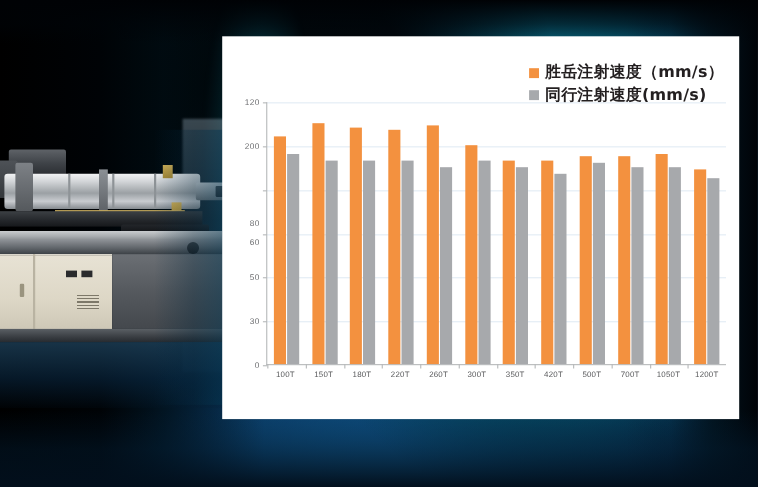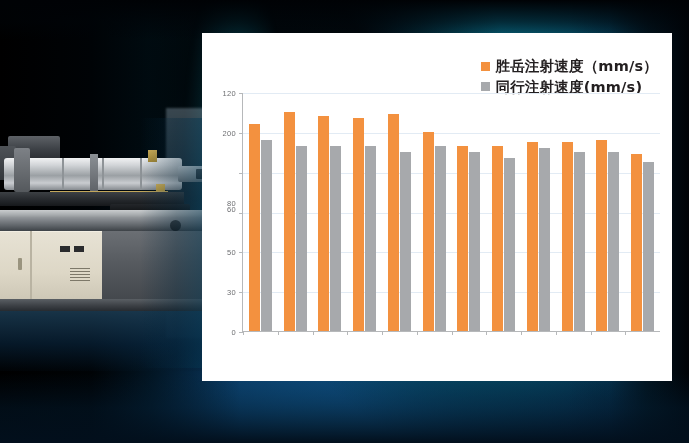--- a/index.html
+++ b/index.html
@@ -225,21 +225,21 @@
         <span class="legend-swatch" style="background: rgb(167, 169, 172);"></span>
         <span class="legend-text">同行注射速度(mm/s)</span>
       </div>
     </div>
 
     <div class="plot-wrap">
       <div class="y-labels">
           <div class="y-label" style="top: 239px;">0</div>
           <div class="y-label" style="top: 199.167px;">30</div>
           <div class="y-label" style="top: 159.333px;">50</div>
-          <div class="y-label" style="top: 116px;">60</div>
+          <div class="y-label" style="top: 127px;">60</div>
           <div class="y-label" style="top: 79.6667px; margin-top: 30px;">80</div>
           <div class="y-label" style="top: 39.8333px;">200</div>
           <div class="y-label" style="top: 0px;">120</div>
         </div>
       <div class="plot">
         <div class="grid">
             <div class="ytick" style="top: 239px;"></div>
             <div class="gridline" style="top: 199.167px; background: rgb(226, 235, 244);"></div>
             <div class="ytick" style="top: 199.167px;"></div>
             <div class="gridline" style="top: 159.333px; background: rgb(226, 235, 244);"></div>
@@ -309,16 +309,30 @@
               <div class="bar gray" title="同行注射速度(mm/s) 1050T: 90" style="background: rgb(167, 169, 172); height: 179.25px;"></div>
               <div class="xtick" style="left: 0px;"></div>
             </div>
             <div class="group">
               <div class="bar orange" title="胜岳注射速度（mm/s） 1200T: 89" style="background: rgb(243, 145, 63); height: 177.258px;"></div>
               <div class="bar gray" title="同行注射速度(mm/s) 1200T: 85" style="background: rgb(167, 169, 172); height: 169.292px;"></div>
               <div class="xtick" style="left: 0px;"></div>
             </div>
           </div>
       </div>
+      <div class="x-labels">
+          <div class="x-label">100T</div>
+          <div class="x-label">150T</div>
+          <div class="x-label">180T</div>
+          <div class="x-label">220T</div>
+          <div class="x-label">260T</div>
+          <div class="x-label">300T</div>
+          <div class="x-label">350T</div>
+          <div class="x-label">420T</div>
+          <div class="x-label">500T</div>
+          <div class="x-label">700T</div>
+          <div class="x-label">1050T</div>
+          <div class="x-label">1200T</div>
+        </div>
     </div>
 
   </div>
 </div>
 
 </body></html>

